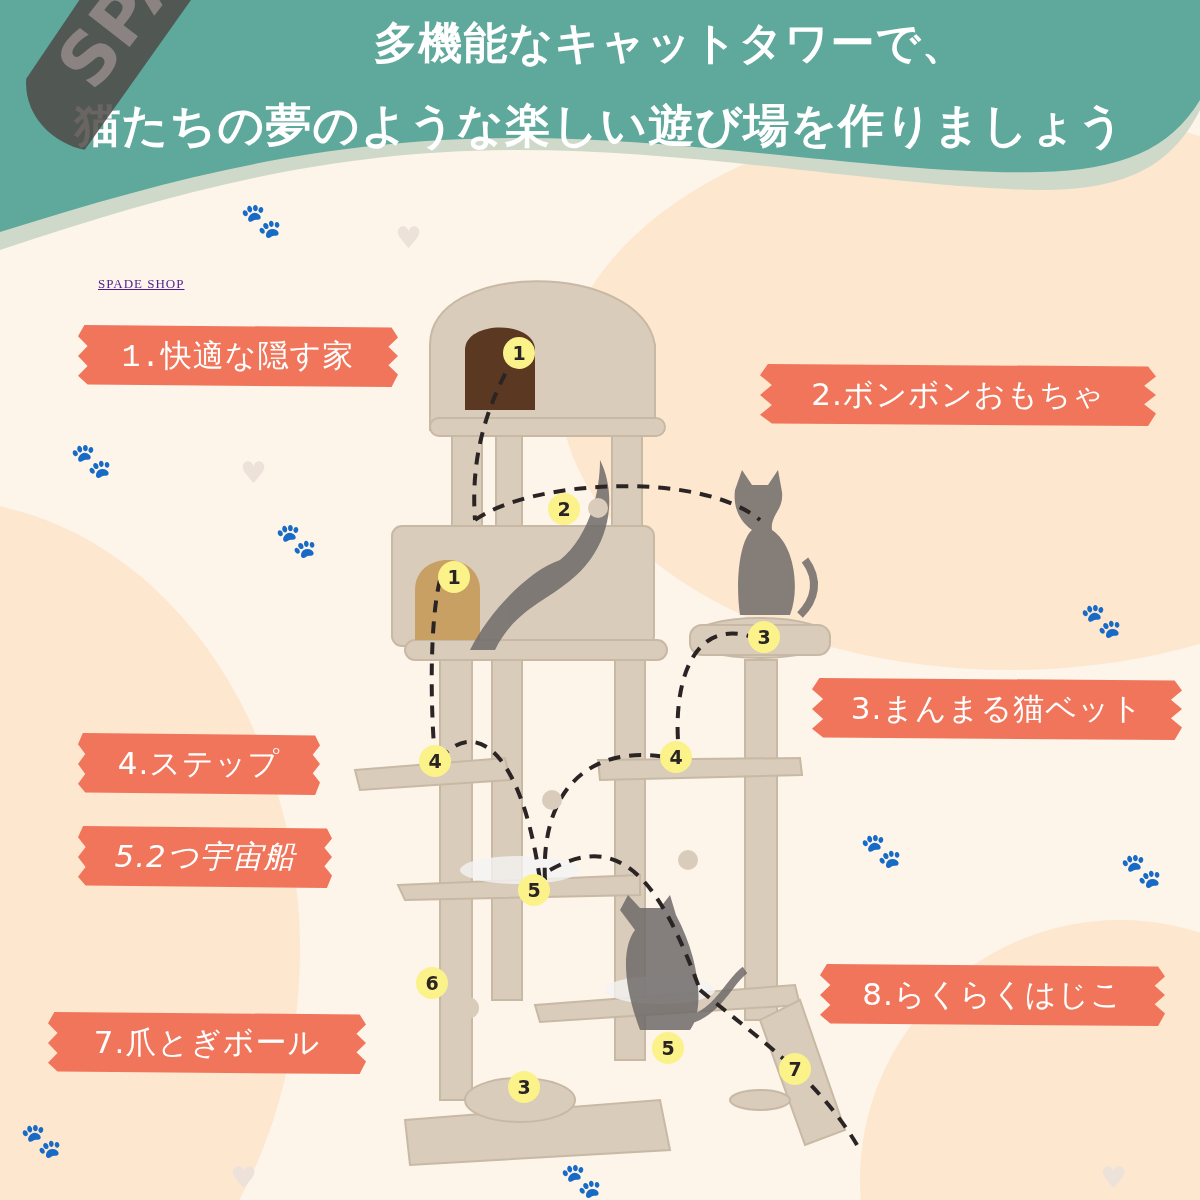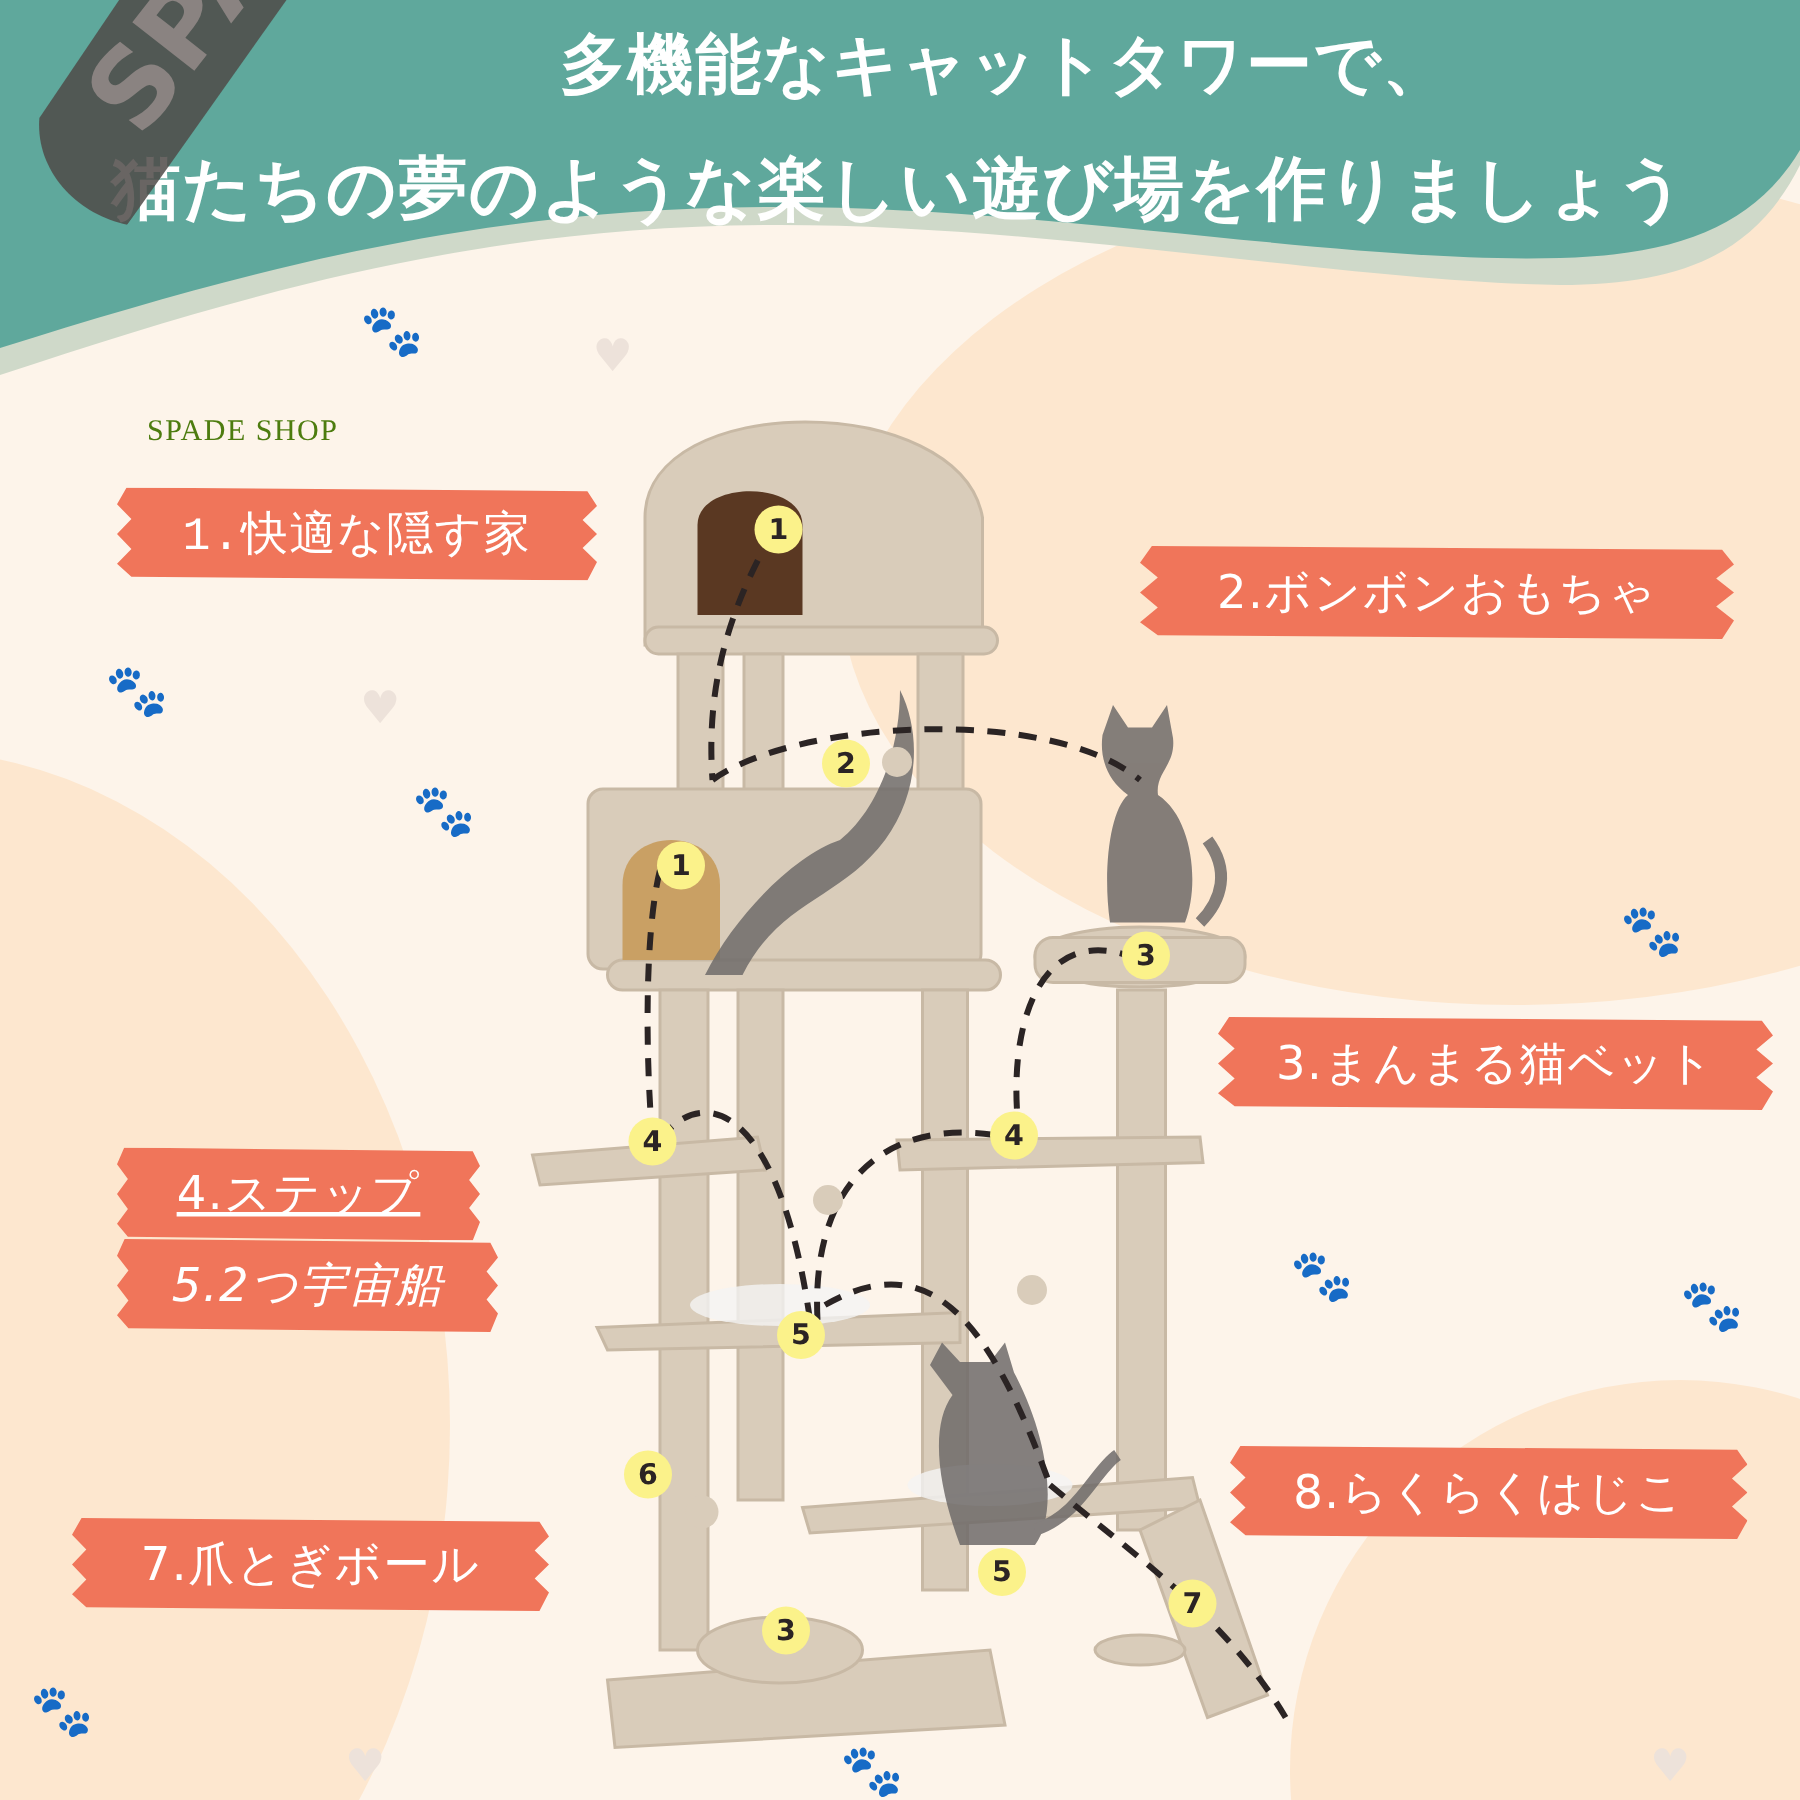--- a/index.html
+++ b/index.html
@@ -3,21 +3,21 @@
 <meta charset="utf-8">
 <style>
   html,body{margin:0;padding:0;}
   body{width:1200px;height:1200px;overflow:hidden;position:relative;background:#fdf4ea;font-family:"DejaVu Sans","Liberation Sans",sans-serif;}
   .bg-layer{position:absolute;inset:0;}
   .blob{position:absolute;border-radius:50%;background:#fde7cf;}
   .header-svg{position:absolute;left:0;top:0;width:1200px;height:260px;}
   .headline{position:absolute;left:0;width:1200px;color:#fff;font-weight:bold;text-align:center;letter-spacing:1px;}
   .h1{top:14px;font-size:44px;left:70px;}
   .h2{top:82px;font-size:46px;margin-top:13px;}
-  .shop{position:absolute;left:98px;top:276px;font-family:"Liberation Serif","DejaVu Serif",serif;font-size:20px;color:#4d7c0f;letter-spacing:1px;}
+  .shop{position:absolute;left:98px;top:276px;font-family:"Liberation Serif","DejaVu Serif",serif;font-size:13px;color:#4c1d95;letter-spacing:1px;text-decoration:underline;}
   .watermark{position:absolute;left:-8px;top:90px;width:340px;height:110px;transform:rotate(-52deg);transform-origin:left top;}
   .tag{position:absolute;height:62px;background:#f0755a;color:#fff;font-size:31px;display:flex;align-items:center;justify-content:center;letter-spacing:1px;
        clip-path:polygon(2% 0%,98% 4%,100% 20%,97% 35%,100% 50%,97% 65%,100% 80%,98% 100%,3% 96%,0% 82%,3% 66%,0% 50%,3% 34%,0% 18%);}
   .paw{position:absolute;color:#ebe1d9;font-size:34px;}
   .heart{position:absolute;color:#ede2da;font-size:30px;}
   .tower{position:absolute;left:0;top:0;width:1200px;height:1200px;}
   .badge{position:absolute;width:32px;height:32px;border-radius:50%;background:#fbf28a;color:#2b2424;font-weight:bold;font-size:19px;display:flex;align-items:center;justify-content:center;}
 </style>
 </head>
 <body>
@@ -125,16 +125,16 @@
 <div class="badge" style="left:660px;top:741px;">4</div>
 <div class="badge" style="left:518px;top:874px;">5</div>
 <div class="badge" style="left:652px;top:1032px;">5</div>
 <div class="badge" style="left:416px;top:967px;">6</div>
 <div class="badge" style="left:508px;top:1071px;">3</div>
 <div class="badge" style="left:779px;top:1053px;">7</div>
 
 <div class="tag" style="left:78px;top:325px;width:320px;font-family:Liberation Mono, monospace;">1.快適な隠す家</div>
 <div class="tag" style="left:760px;top:364px;width:396px;">2.ボンボンおもちゃ</div>
 <div class="tag" style="left:812px;top:678px;width:370px;text-align:right;">3.まんまる猫ベット</div>
-<div class="tag" style="left:78px;top:765px;width:242px;text-decoration:underline;">4.ステップ</div>
+<div class="tag" style="left:78px;top:733px;width:242px;">4.ステップ</div>
 <div class="tag" style="left:78px;top:826px;width:254px;font-style:italic;">5.2つ宇宙船</div>
 <div class="tag" style="left:48px;top:1012px;width:318px;">7.爪とぎボール</div>
 <div class="tag" style="left:820px;top:964px;width:345px;">8.らくらくはじこ</div>
 
 </body></html>

